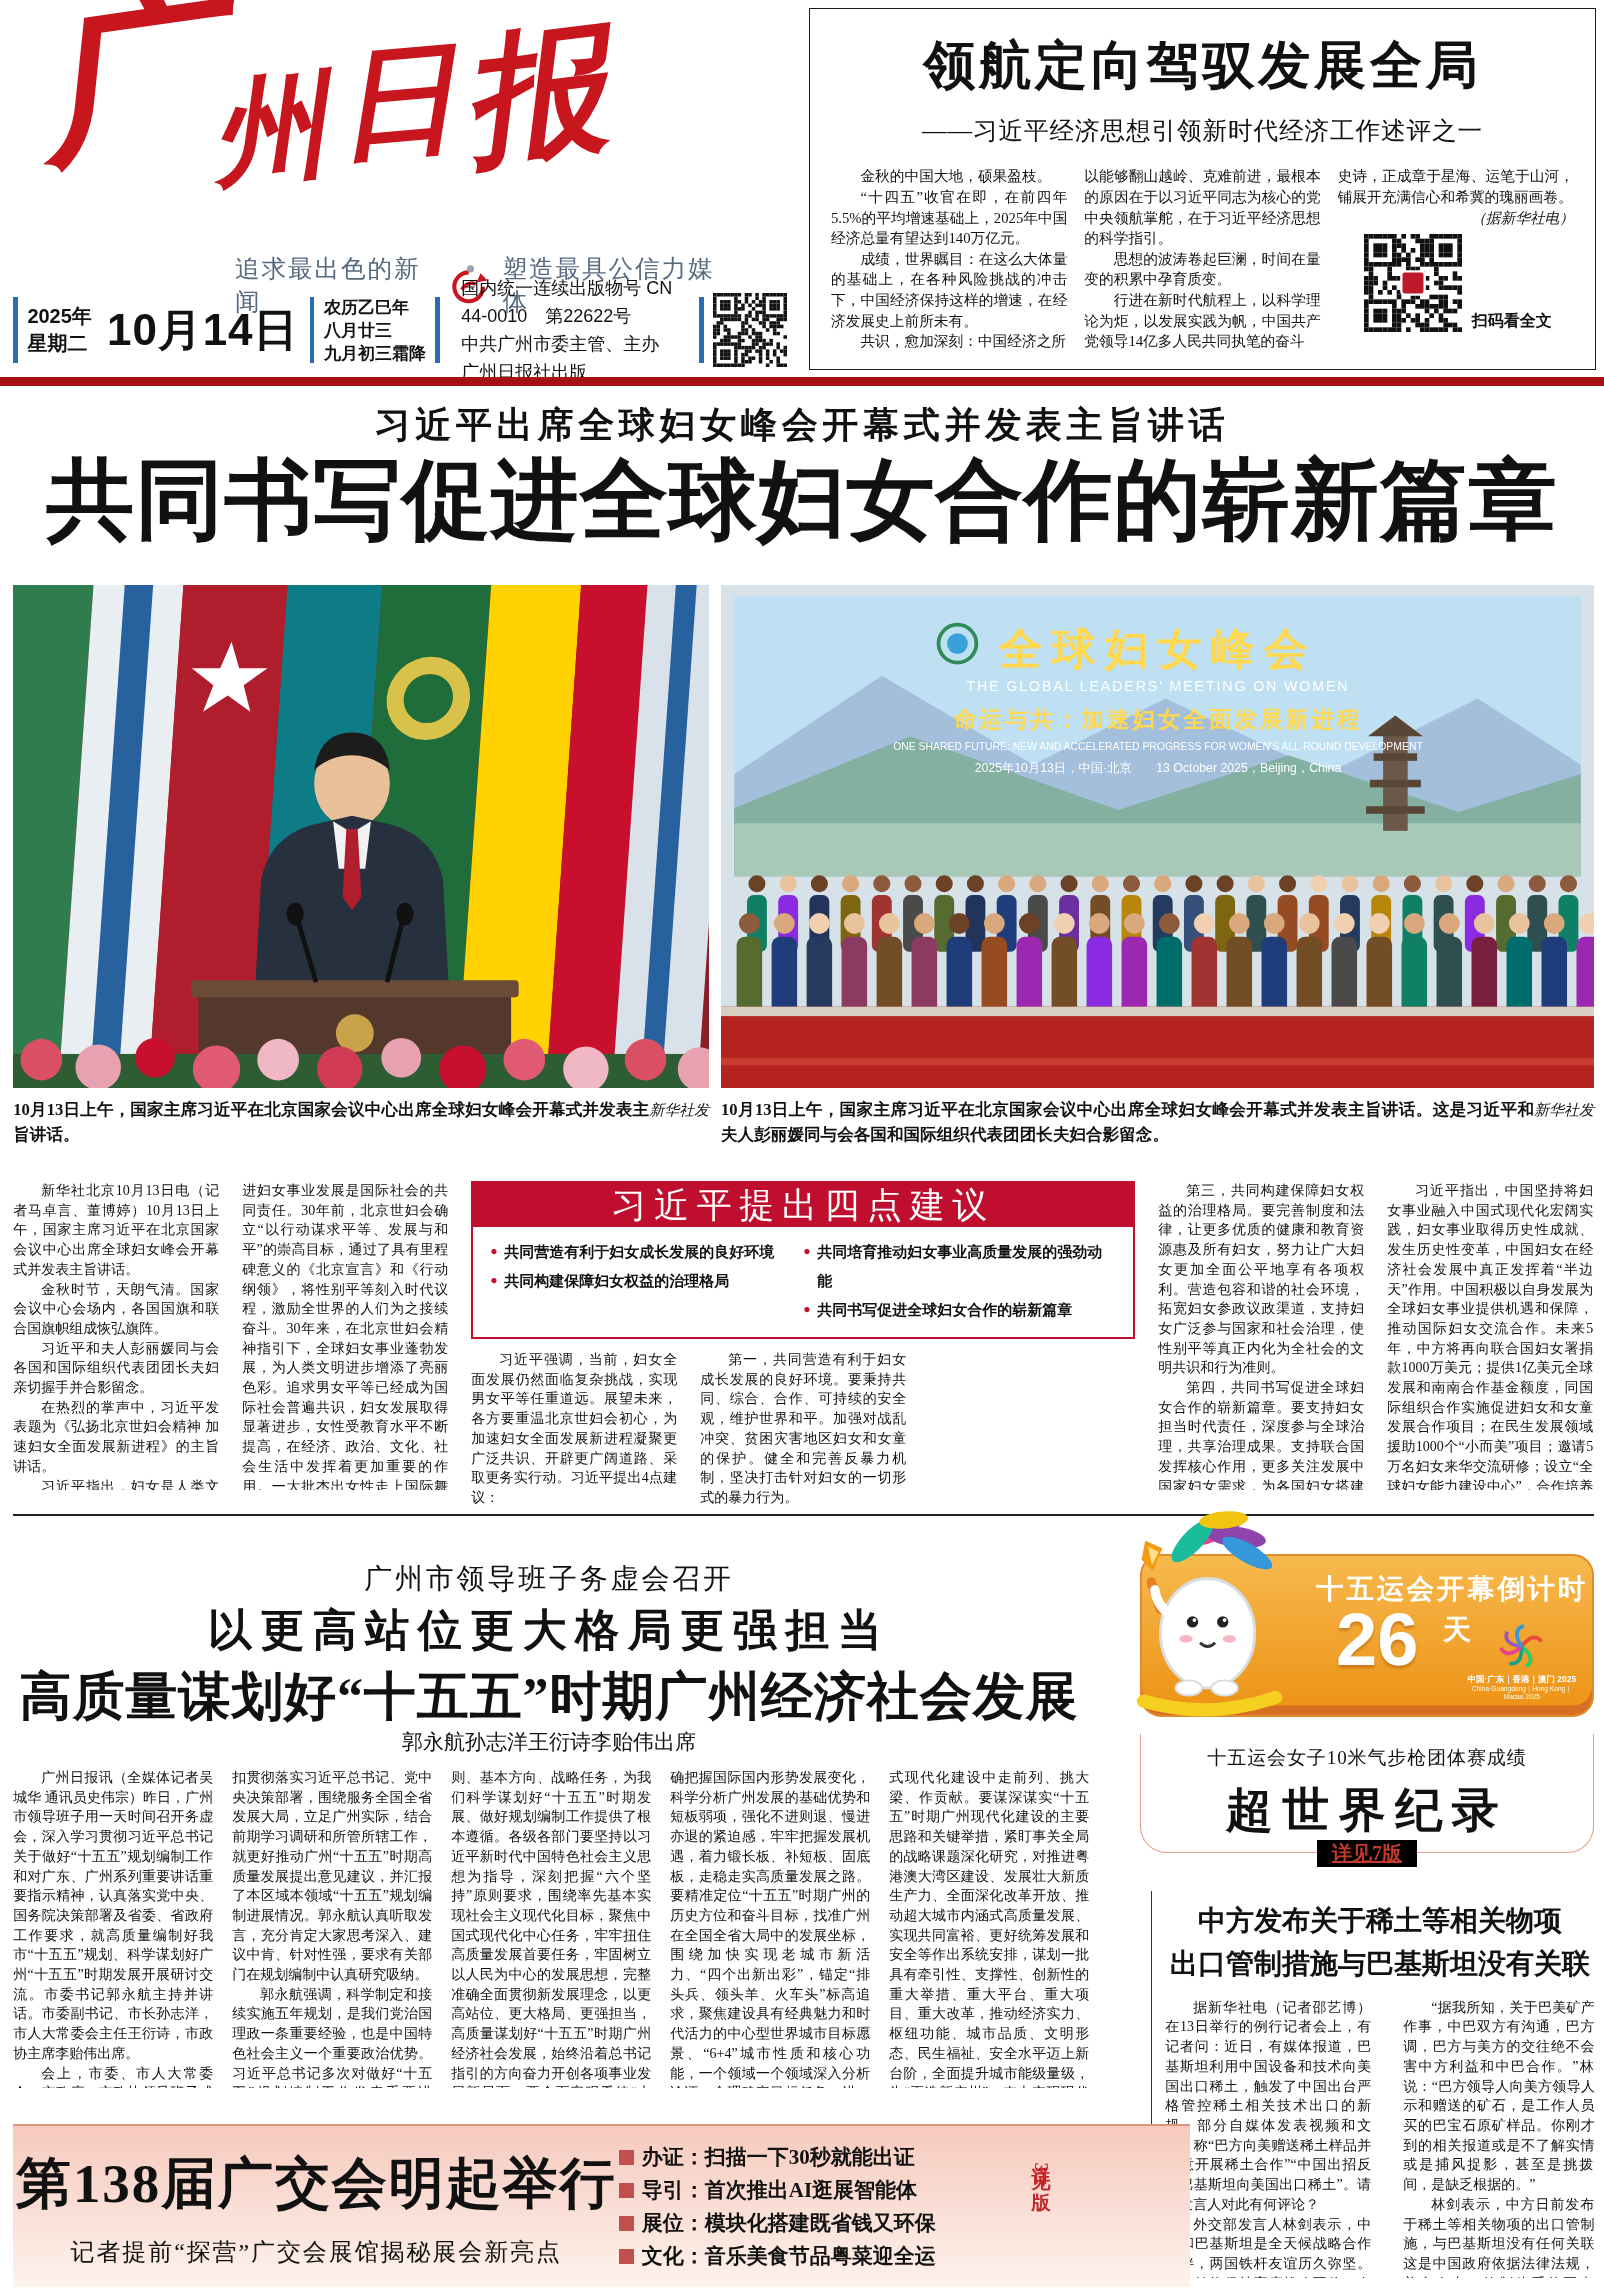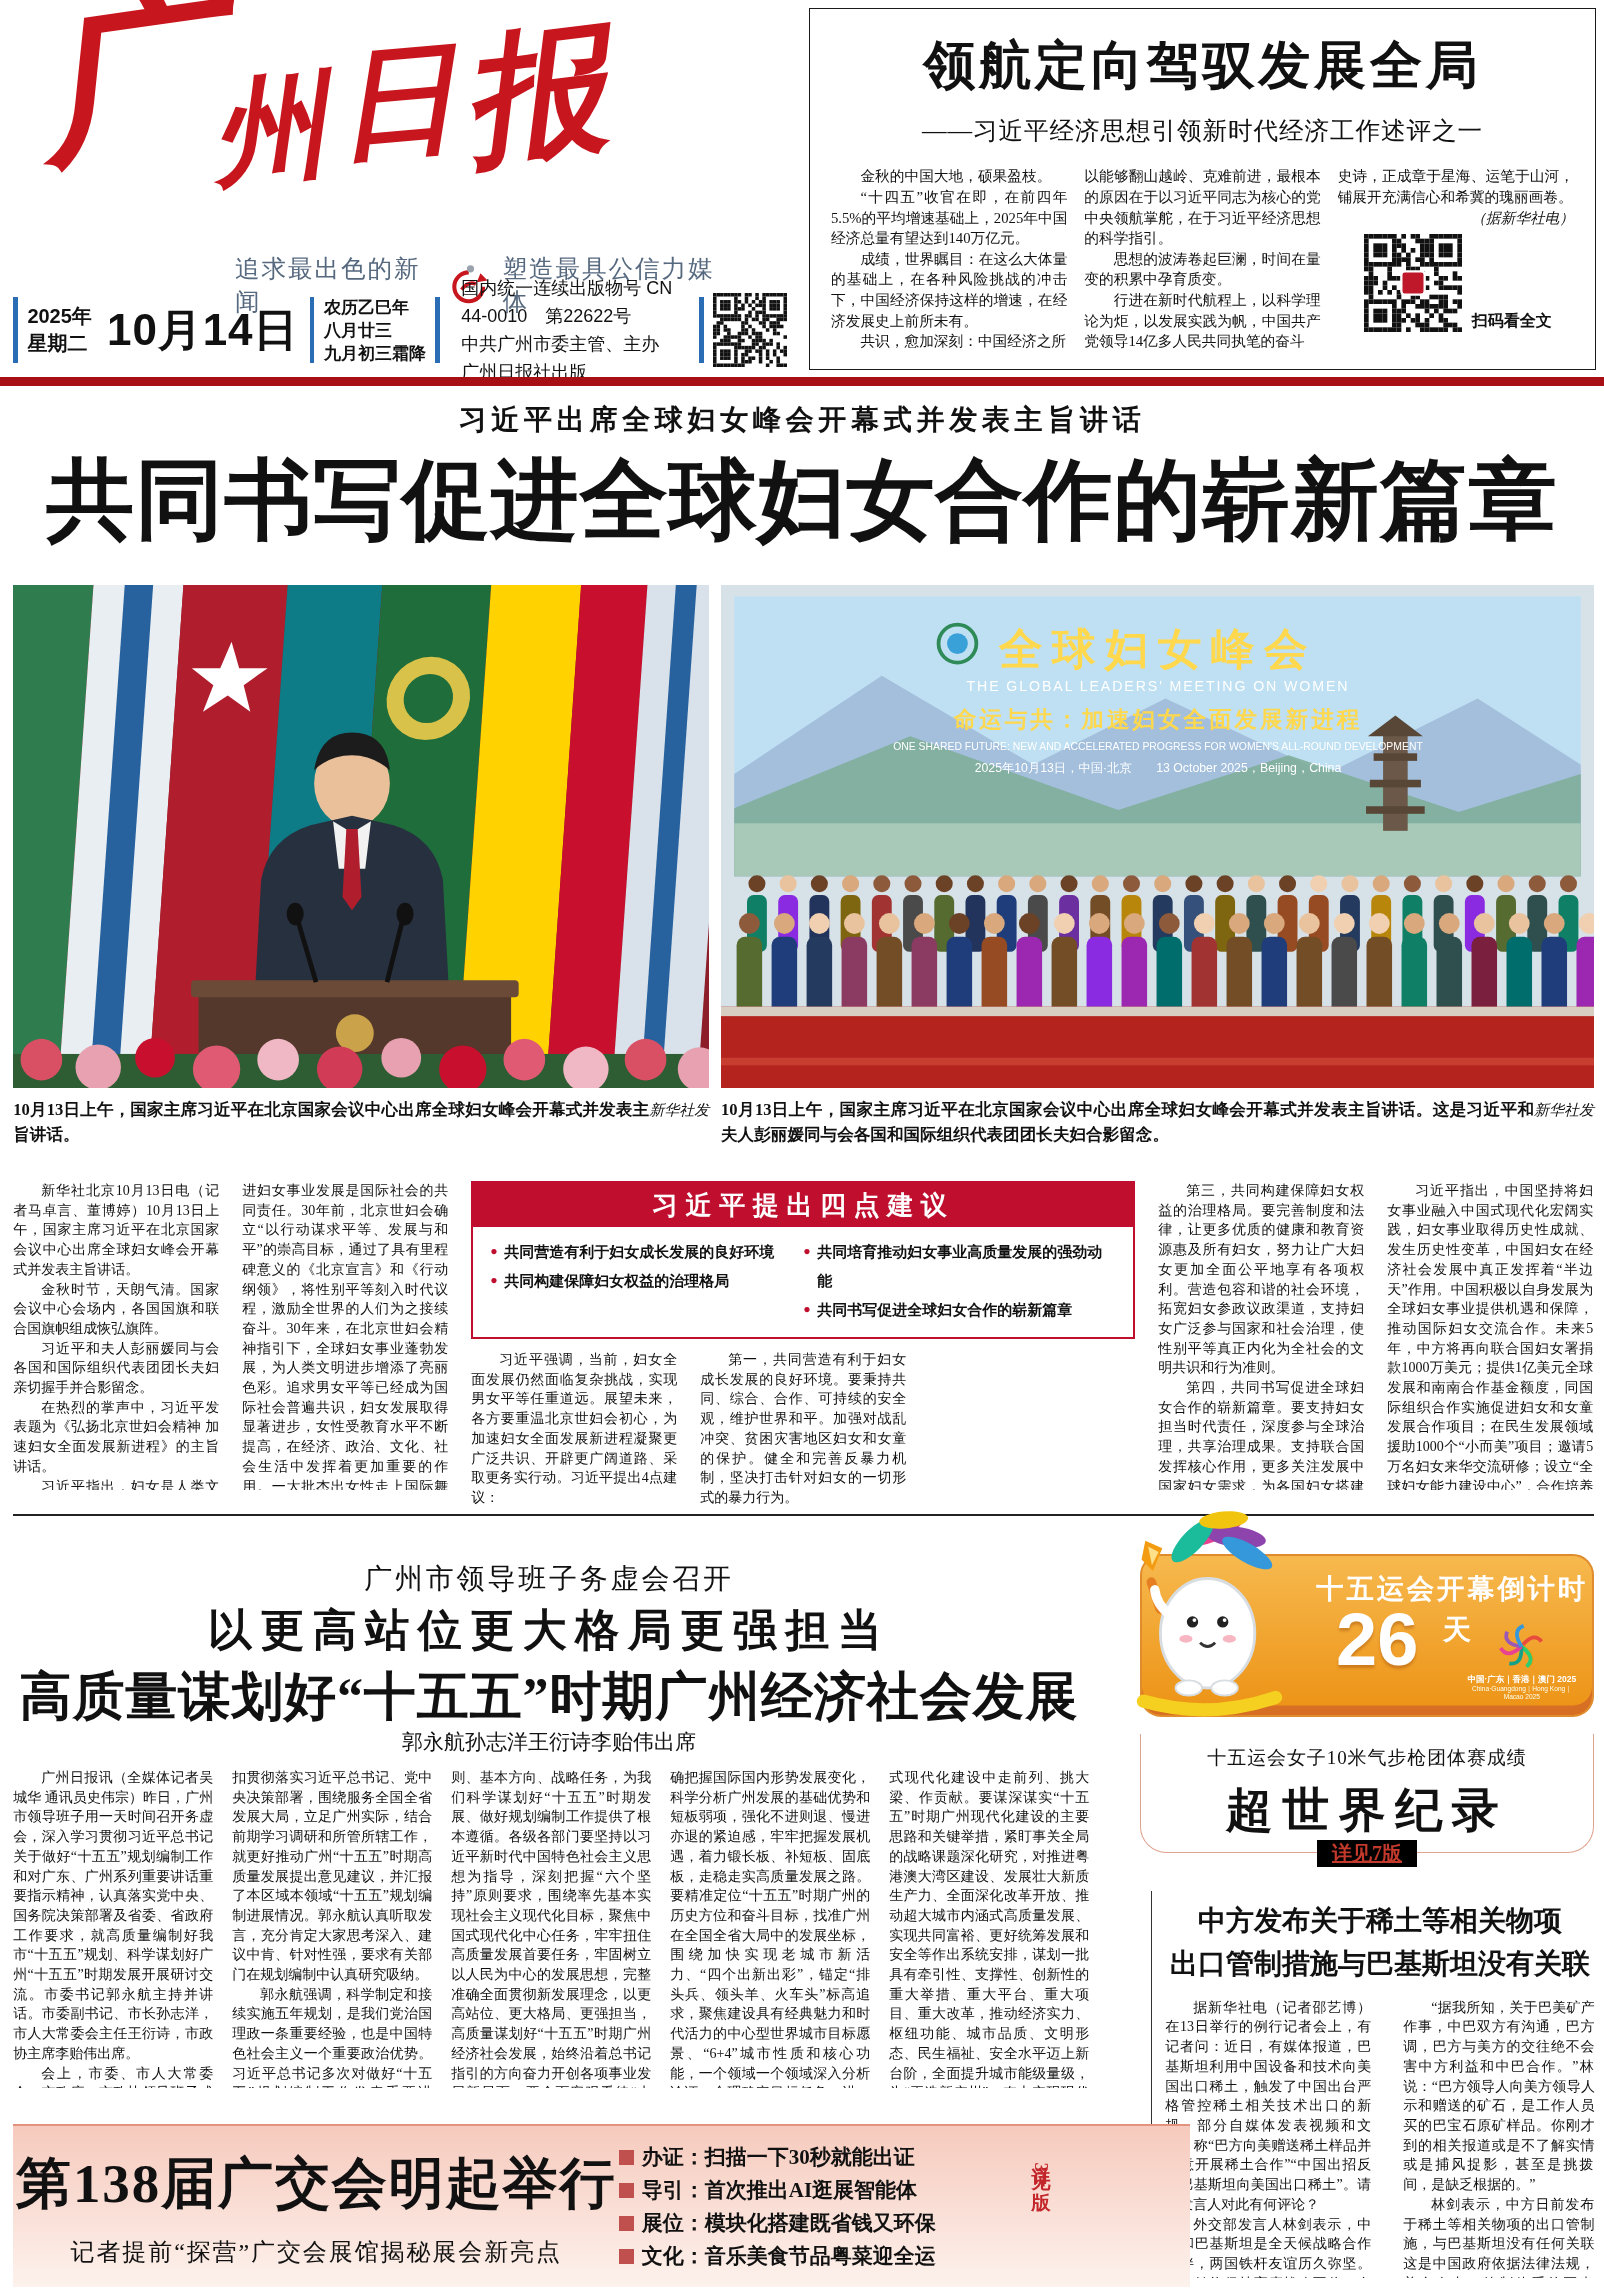--- a/index.html
+++ b/index.html
@@ -36,41 +36,41 @@
   #topbox .tcol{width:237px;height:195px;font-size:14.7px;line-height:20.6px;text-align:justify;overflow:hidden;}
   .byline{text-align:right;font-style:italic;}
   #topqr-row{display:flex;align-items:flex-end;gap:9.5px;margin-top:5.7px;margin-left:26.5px;}
   #qr-top{width:98px;height:98px;}
   #topqr-row .cap{font-size:16px;font-weight:bold;}
 
   #redrule{position:absolute;left:0;top:377px;width:1604px;height:8.5px;background:#a80f14;}
 
   
   #lead-kicker{position:absolute;left:0;top:401px;width:1604px;text-align:center;
-               font-size:28px;font-weight:600;letter-spacing:4.7px;}
+               font-size:36px;font-weight:600;letter-spacing:4.7px;}
   #lead-headline{position:absolute;left:0;top:450px;width:1604px;text-align:center;
                  font-size:88px;font-weight:bold;letter-spacing:0.9px;line-height:1.15;}
 
   
   #photoL{position:absolute;left:13.2px;top:585px;width:696px;height:503px;overflow:hidden;}
   #photoR{position:absolute;left:721px;top:585px;width:873px;height:503px;overflow:hidden;}
   .caption{position:absolute;font-size:16.6px;line-height:24.6px;font-weight:bold;text-align:justify;}
   .caption .credit{float:right;font-weight:normal;font-style:italic;font-size:15px;}
   #capL{left:13.2px;top:1098px;width:696px;}
   #capR{left:721px;top:1098px;width:873px;}
 
   
   #lead-cols{position:absolute;left:13.2px;top:1181px;width:1581px;height:309px;display:flex;gap:23px;}
   .col{width:206px;flex:none;font-size:14px;line-height:19.7px;text-align:justify;overflow:hidden;height:100%;}
   .para{margin:0;text-indent:2em;}
   .cont .para:first-child{text-indent:0;}
   #mid-wrap{width:664px;flex:none;display:flex;flex-direction:column;}
   #advice{border:2.8px solid #c00f2e;background:#fff;}
   #advice .bar{height:44px;background:#c00f2e;display:flex;align-items:center;justify-content:center;}
-  #advice .bar span{color:#fff;font-size:26px;font-weight:bold;letter-spacing:7.6px;}
+  #advice .bar span{color:#fff;font-size:35px;font-weight:normal;letter-spacing:7.6px;}
   #advice .body{display:flex;padding:10.4px 17px 12.3px;}
   #advice .acol{flex:1;}
   .aitem{display:flex;gap:6.6px;font-size:15px;font-weight:bold;line-height:29px;
          font-family:"Liberation Sans","DejaVu Sans",sans-serif;}
   .aitem .dot{color:#c00f2e;font-size:12.3px;}
   #mid-cols{display:flex;gap:23px;margin-top:11.4px;flex:1;}
   #mid-cols .col{height:auto;}
 
   #thinrule{position:absolute;left:13.2px;top:1514px;width:1581px;height:1.9px;background:#222;}
 

